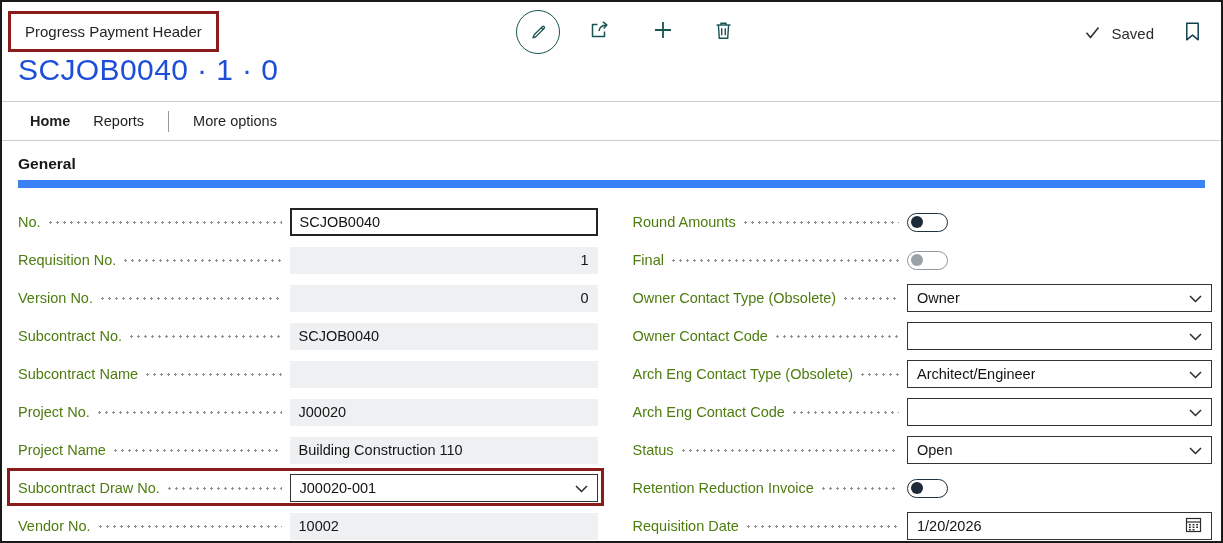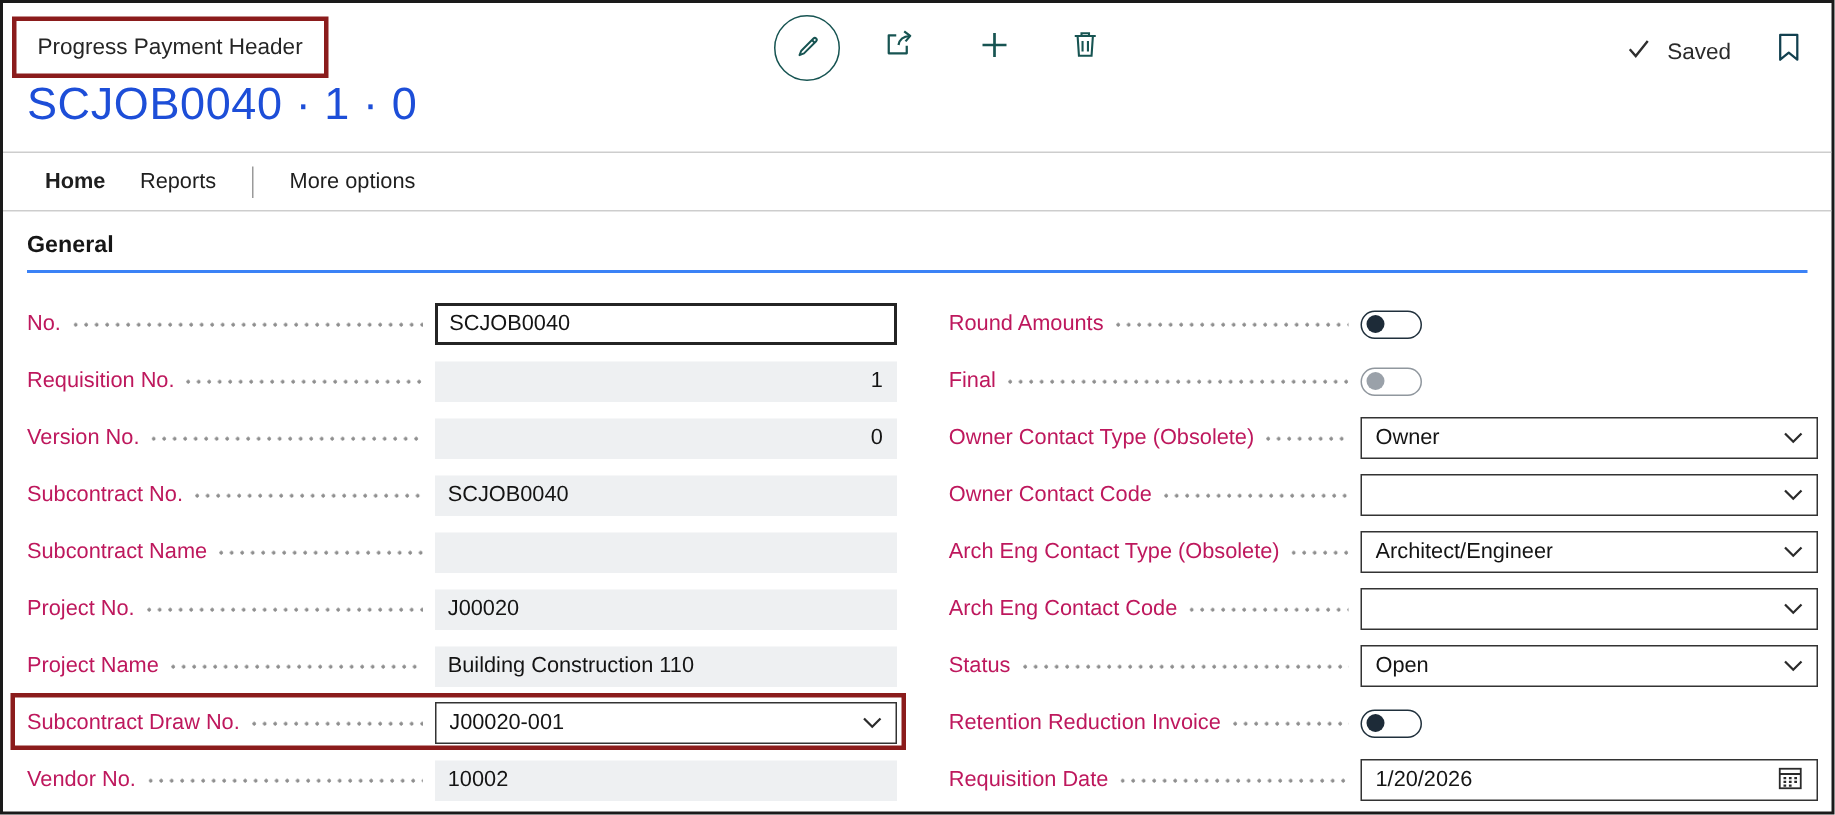--- a/index.html
+++ b/index.html
@@ -40,28 +40,28 @@
   .menu {
     height:39px; display:flex; align-items:center;
     padding-left:28px; border-bottom:1px solid #cdcdcd; font-size:14.5px;
   }
   .menu-item { margin-right:23px; cursor:pointer; }
   .menu-item.home { font-weight:600; }
   .menu-vdiv { width:1px; height:21px; background:#9a9a9a; margin:0 24px 0 1px; }
   
   .section-heading {
     margin:14px 16px 0 16px; padding-bottom:7px;
-    border-bottom:2px solid #3b82f6;
+    border-bottom:8px solid #3b82f6;
     font-size:15.5px; font-weight:700; color:#161616;
   }
   
   .form { display:flex; margin-top:15px; padding:0 9px 0 16px; gap:35px; }
   .col { flex:1; min-width:0; }
   .row { height:38px; display:flex; align-items:center; position:relative; }
-  .lbl { font-size:14.5px; color:#be185d; white-space:nowrap; flex:none; }
+  .lbl { font-size:14.5px; color:#4d7c0f; white-space:nowrap; flex:none; }
   .leader {
     flex:1; height:3px; margin:0 8px;
     background:radial-gradient(circle at 1.5px 1.5px,#8f8f8f 1.15px,transparent 1.4px) left center / 7px 3px repeat-x;
   }
   .fld {
     flex:none; width:308px; height:28px; font-size:14.5px;
     display:flex; align-items:center; color:#141414;
     font-family:"Liberation Sans","DejaVu Sans",sans-serif;
   }
   .col-right .fld { width:305px; }

